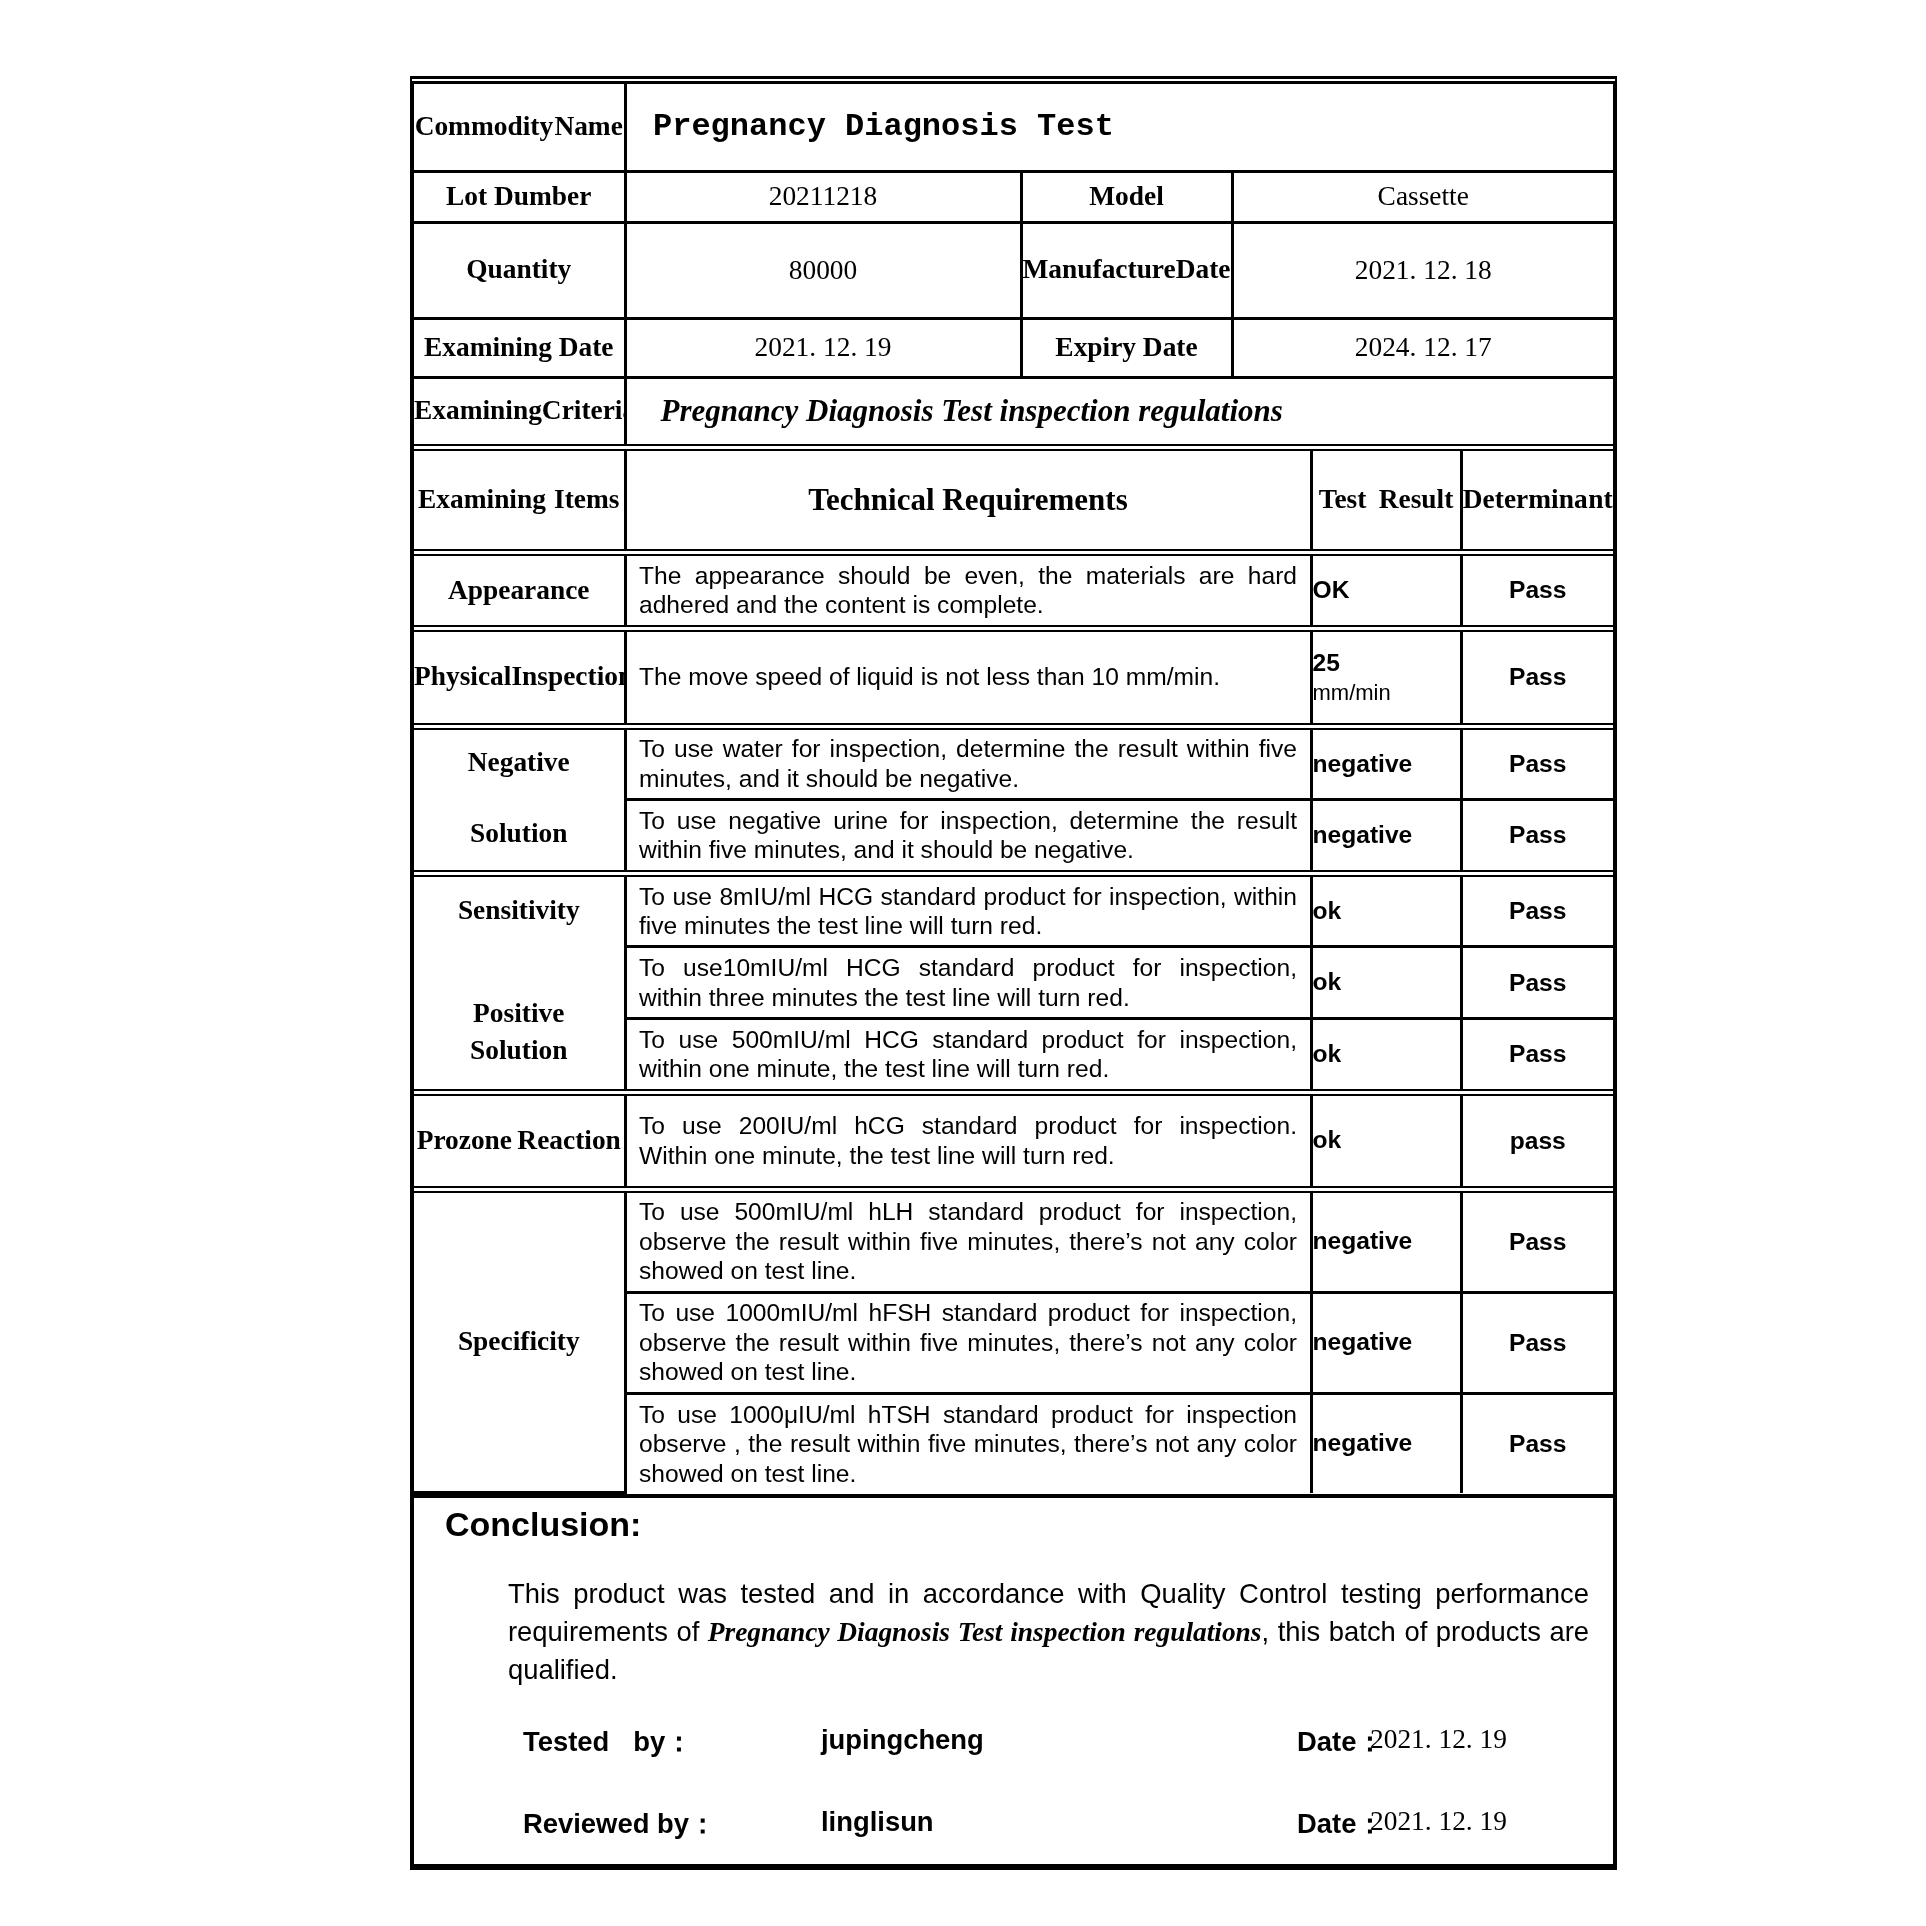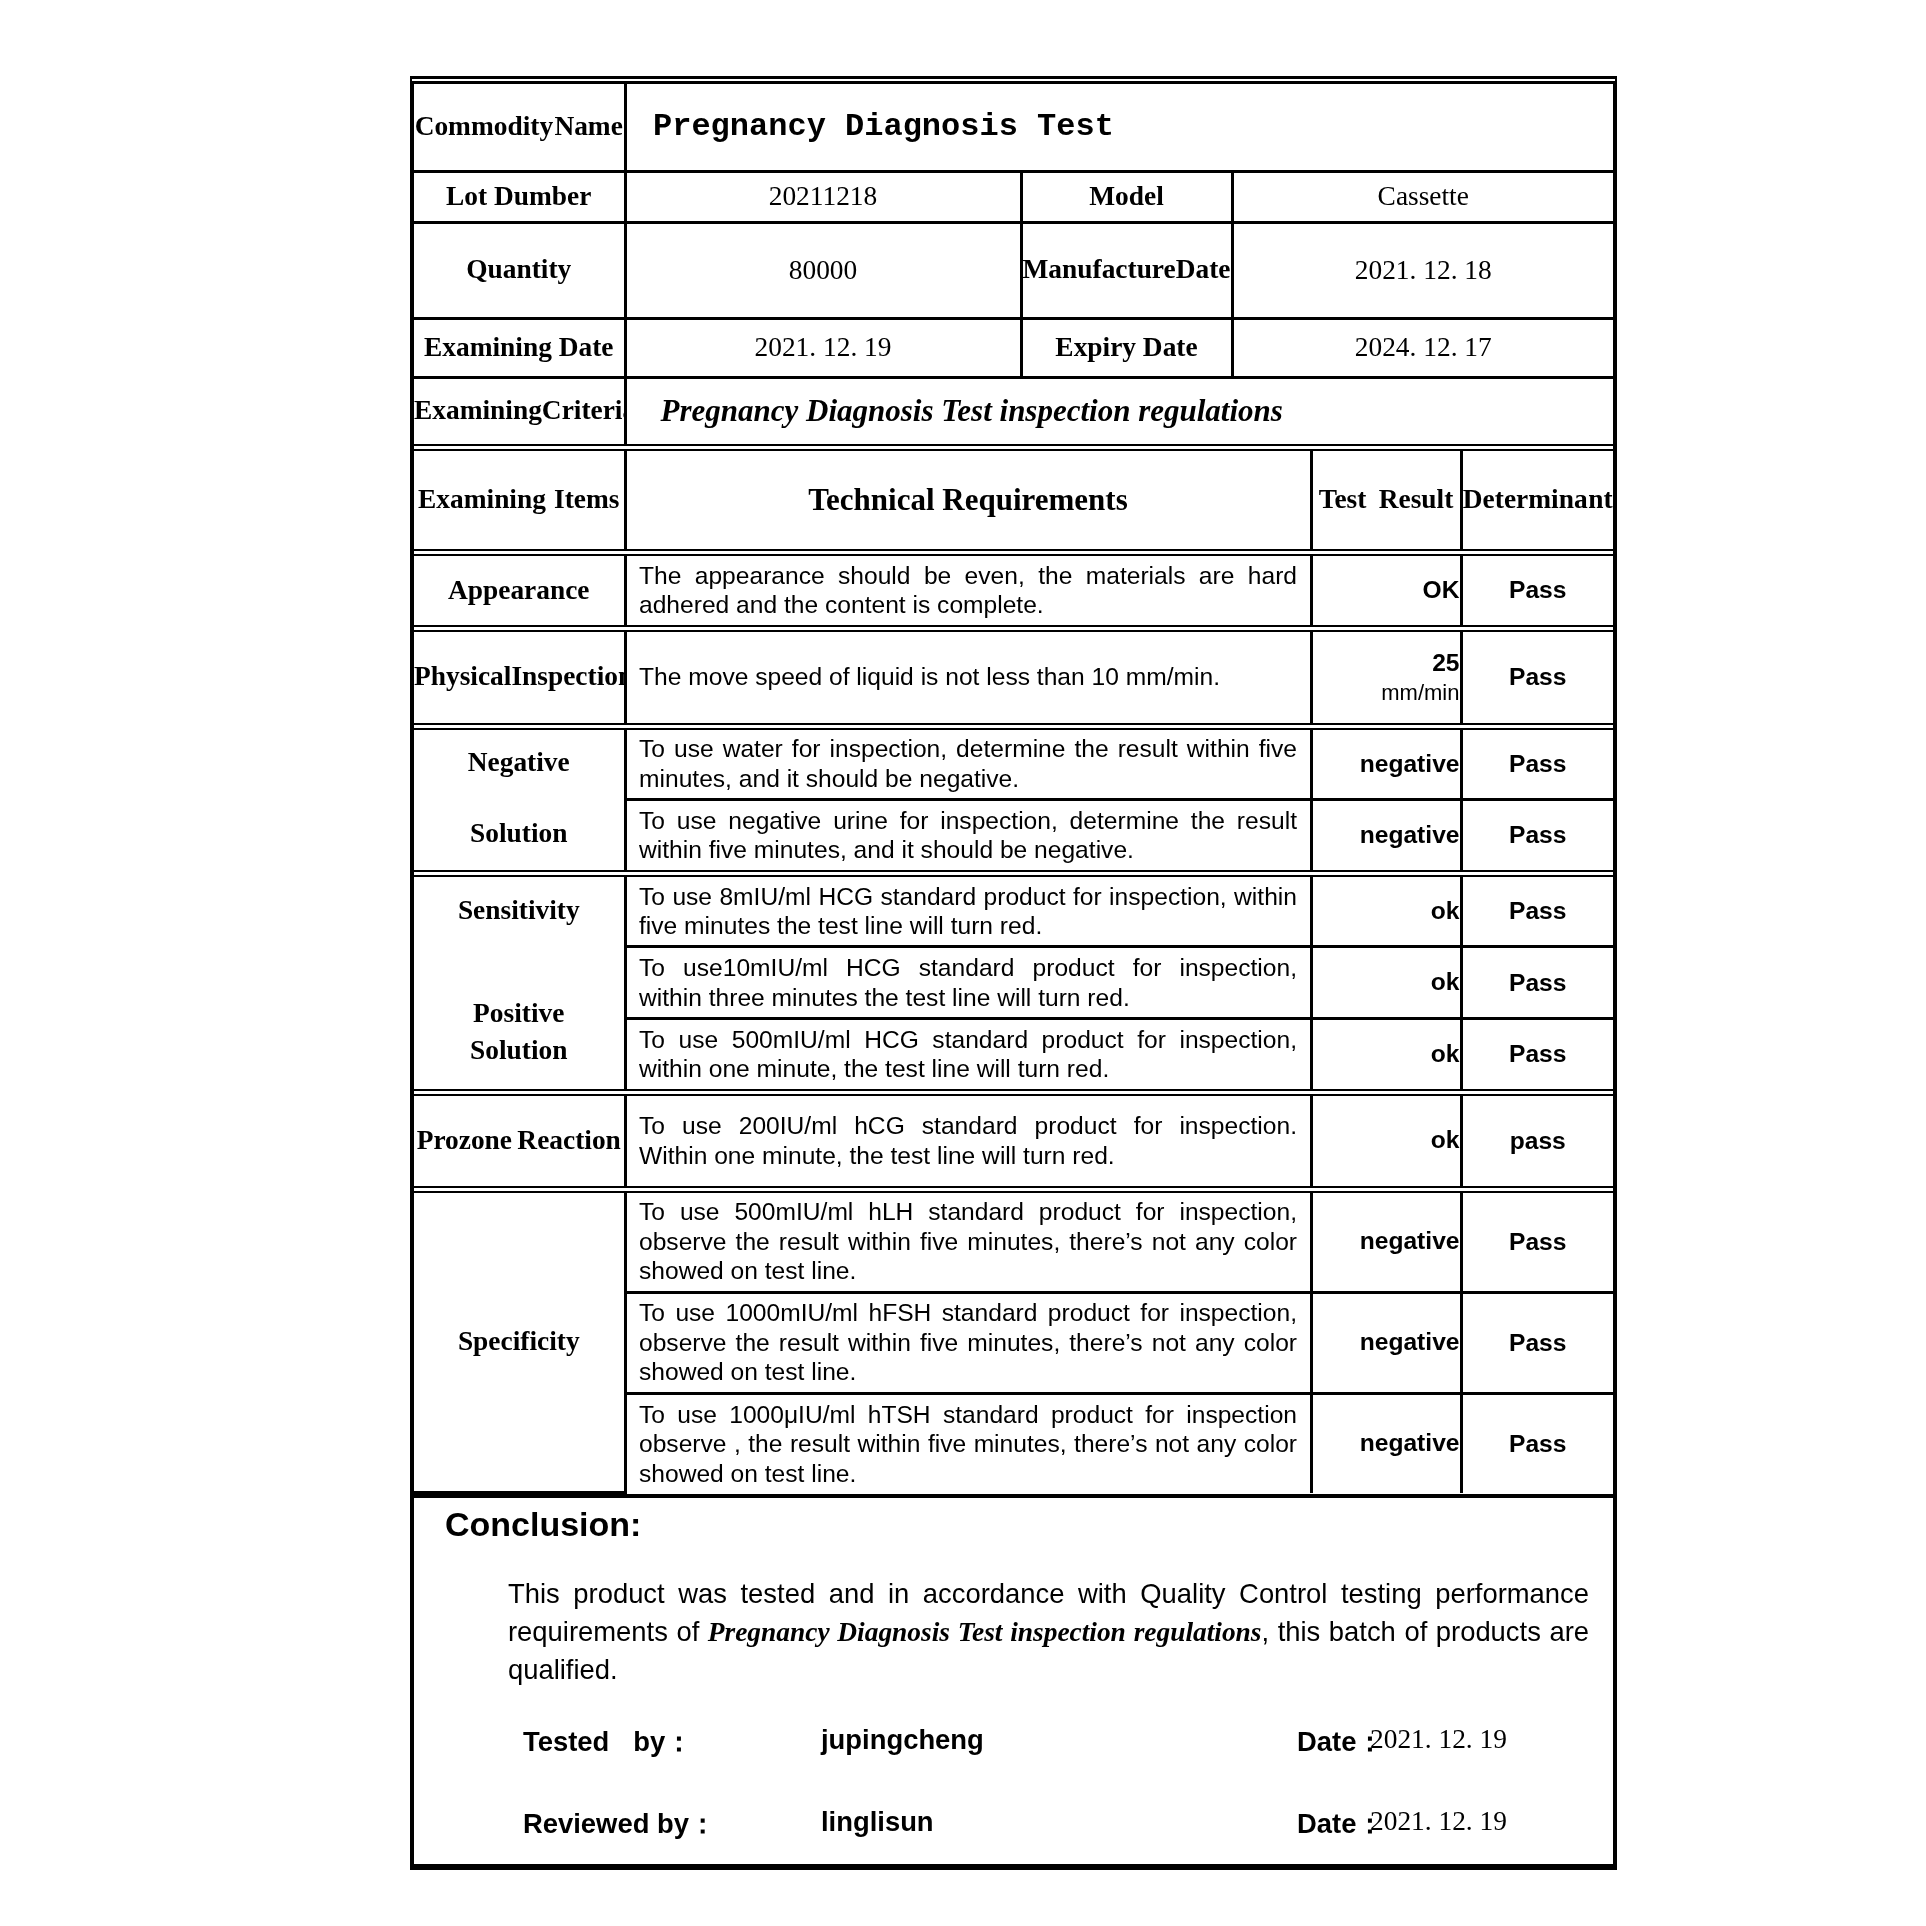--- a/index.html
+++ b/index.html
@@ -61,21 +61,21 @@
     font-weight: bold;
     font-size: 31px;
     text-align: center;
   }
   .tech {
     font-size: 24.6px;
     line-height: 1.2;
     text-align: justify;
     padding: 4.8px 12.5px;
   }
-  .res  { font-weight: bold; font-size: 24.6px; text-align: right; line-height: 1.25; }
+  .res  { font-weight: bold; font-size: 24.6px; text-align: left; line-height: 1.25; }
   .res-sub { font-weight: normal; font-size: 22px; }
   .det  { font-weight: bold; font-size: 24.6px; text-align: center; }
 
   .stack {
     display: flex;
     flex-direction: row;
     justify-content: space-around;
     align-items: center;
     margin: 0 auto;
   }

